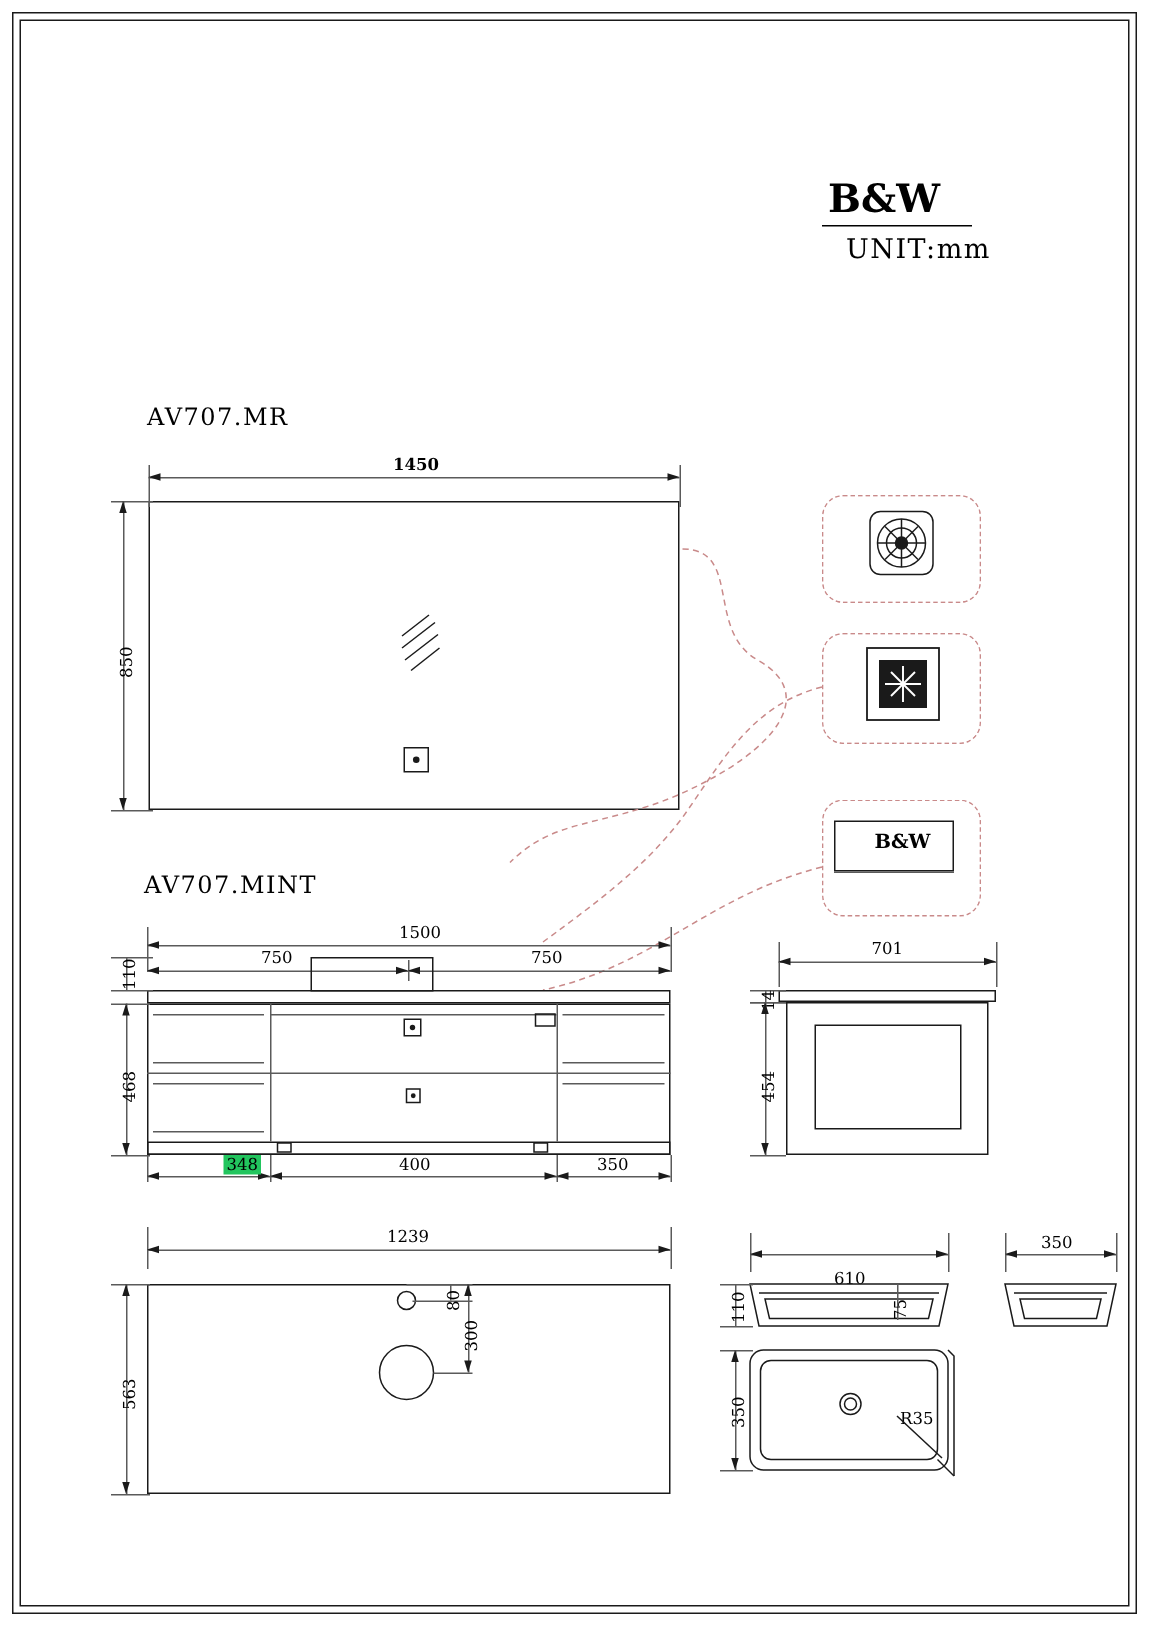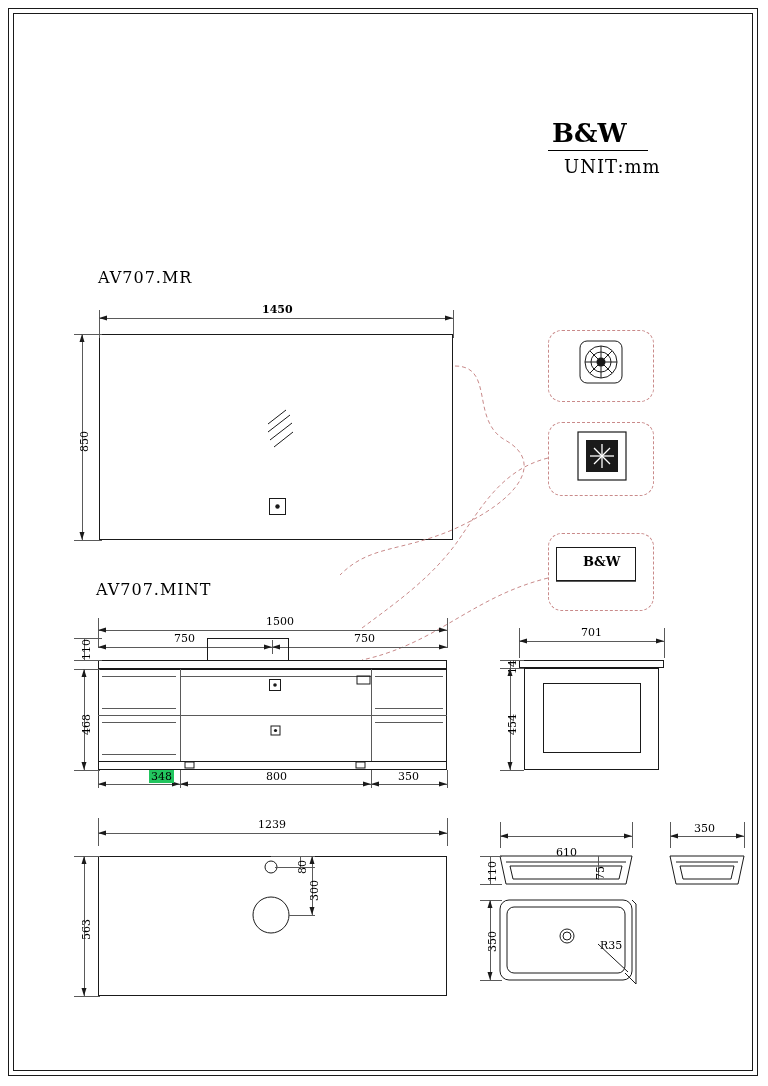--- a/index.html
+++ b/index.html
@@ -299,21 +299,21 @@
     <g fill="#1a1a1a">
       <polygon points="98,784 106,781.5 106,786.5"></polygon>
       <polygon points="180,784 172,781.5 172,786.5"></polygon>
       <polygon points="180,784 188,781.5 188,786.5"></polygon>
       <polygon points="371,784 363,781.5 363,786.5"></polygon>
       <polygon points="371,784 379,781.5 379,786.5"></polygon>
       <polygon points="447,784 439,781.5 439,786.5"></polygon>
     </g>
   </svg>
   <div class="dim-text" style="left:132px; top:770px; background:#22c55e; padding:0 2px;margin-left:17px;">348</div>
-  <div class="dim-text" style="left:264px; top:770px; background:#fff; padding:0 2px;">800</div>
+  <div class="dim-text" style="left:264px; top:770px; background:#fff; padding:0 2px;">400</div>
   <div class="dim-text" style="left:396px; top:770px; background:#fff; padding:0 2px;">350</div>
 
   <div class="thin-v" style="left:519px; top:628px; height:30px;"></div>
   <div class="thin-v" style="left:664px; top:628px; height:30px;"></div>
   <div class="thin-h" style="left:519px; top:641px; width:145px;"></div>
   <svg class="overlay">
     <g fill="#1a1a1a">
       <polygon points="519,641 527,638.5 527,643.5"></polygon>
       <polygon points="664,641 656,638.5 656,643.5"></polygon>
     </g>

